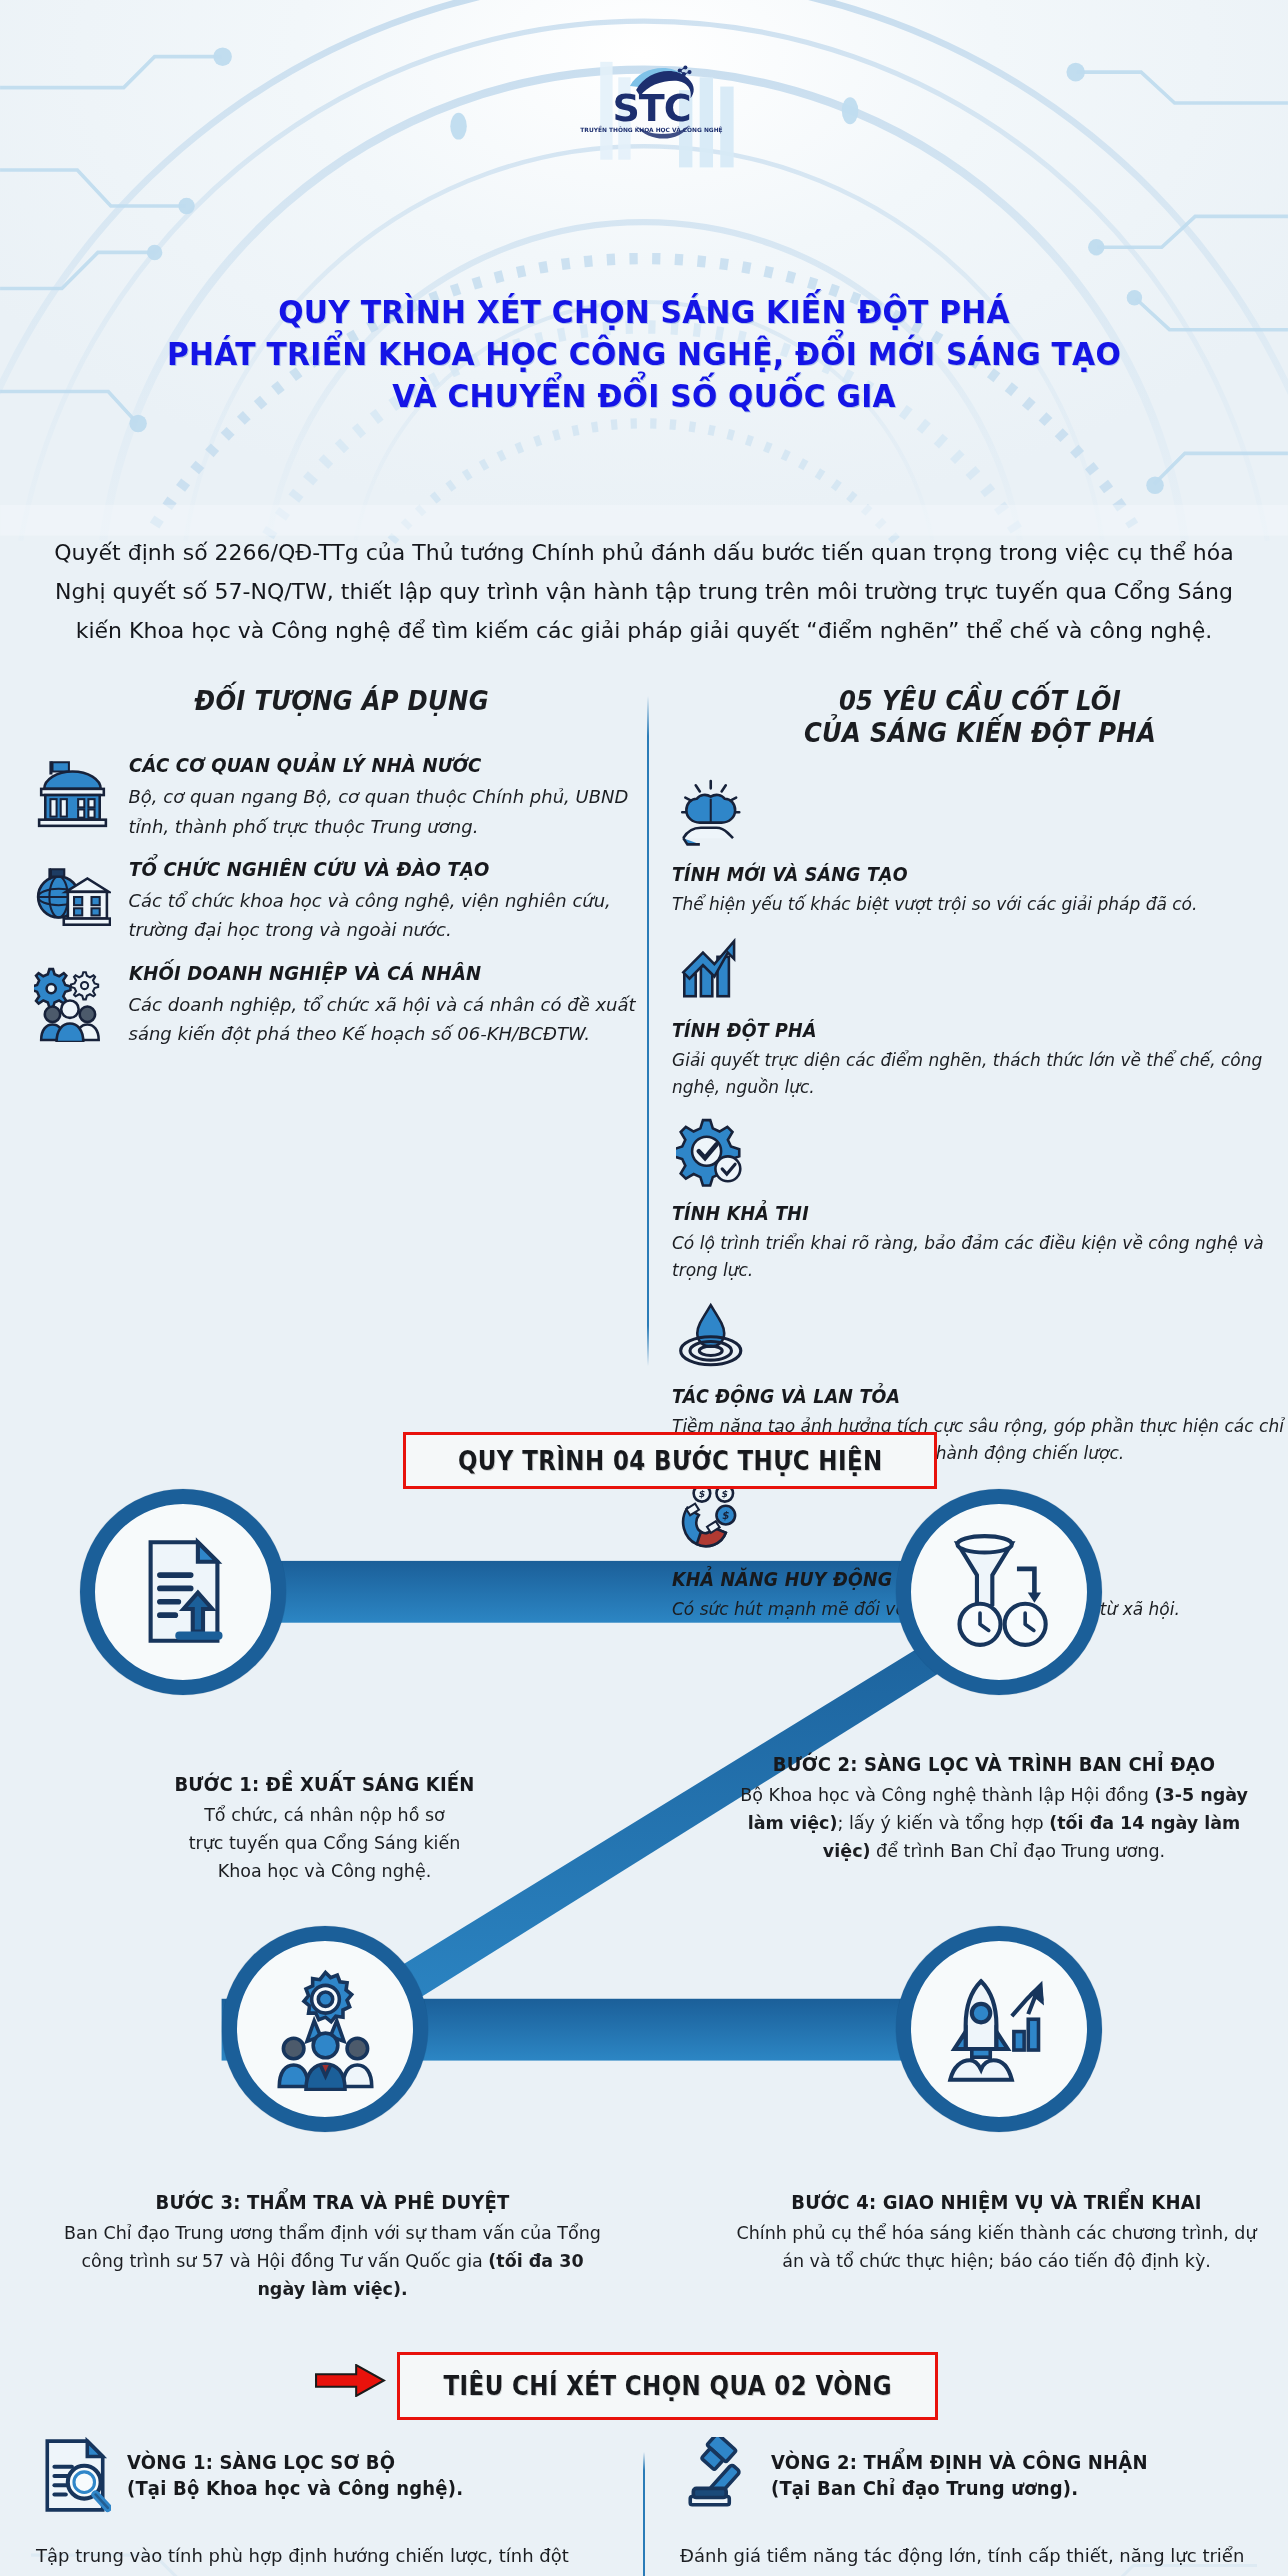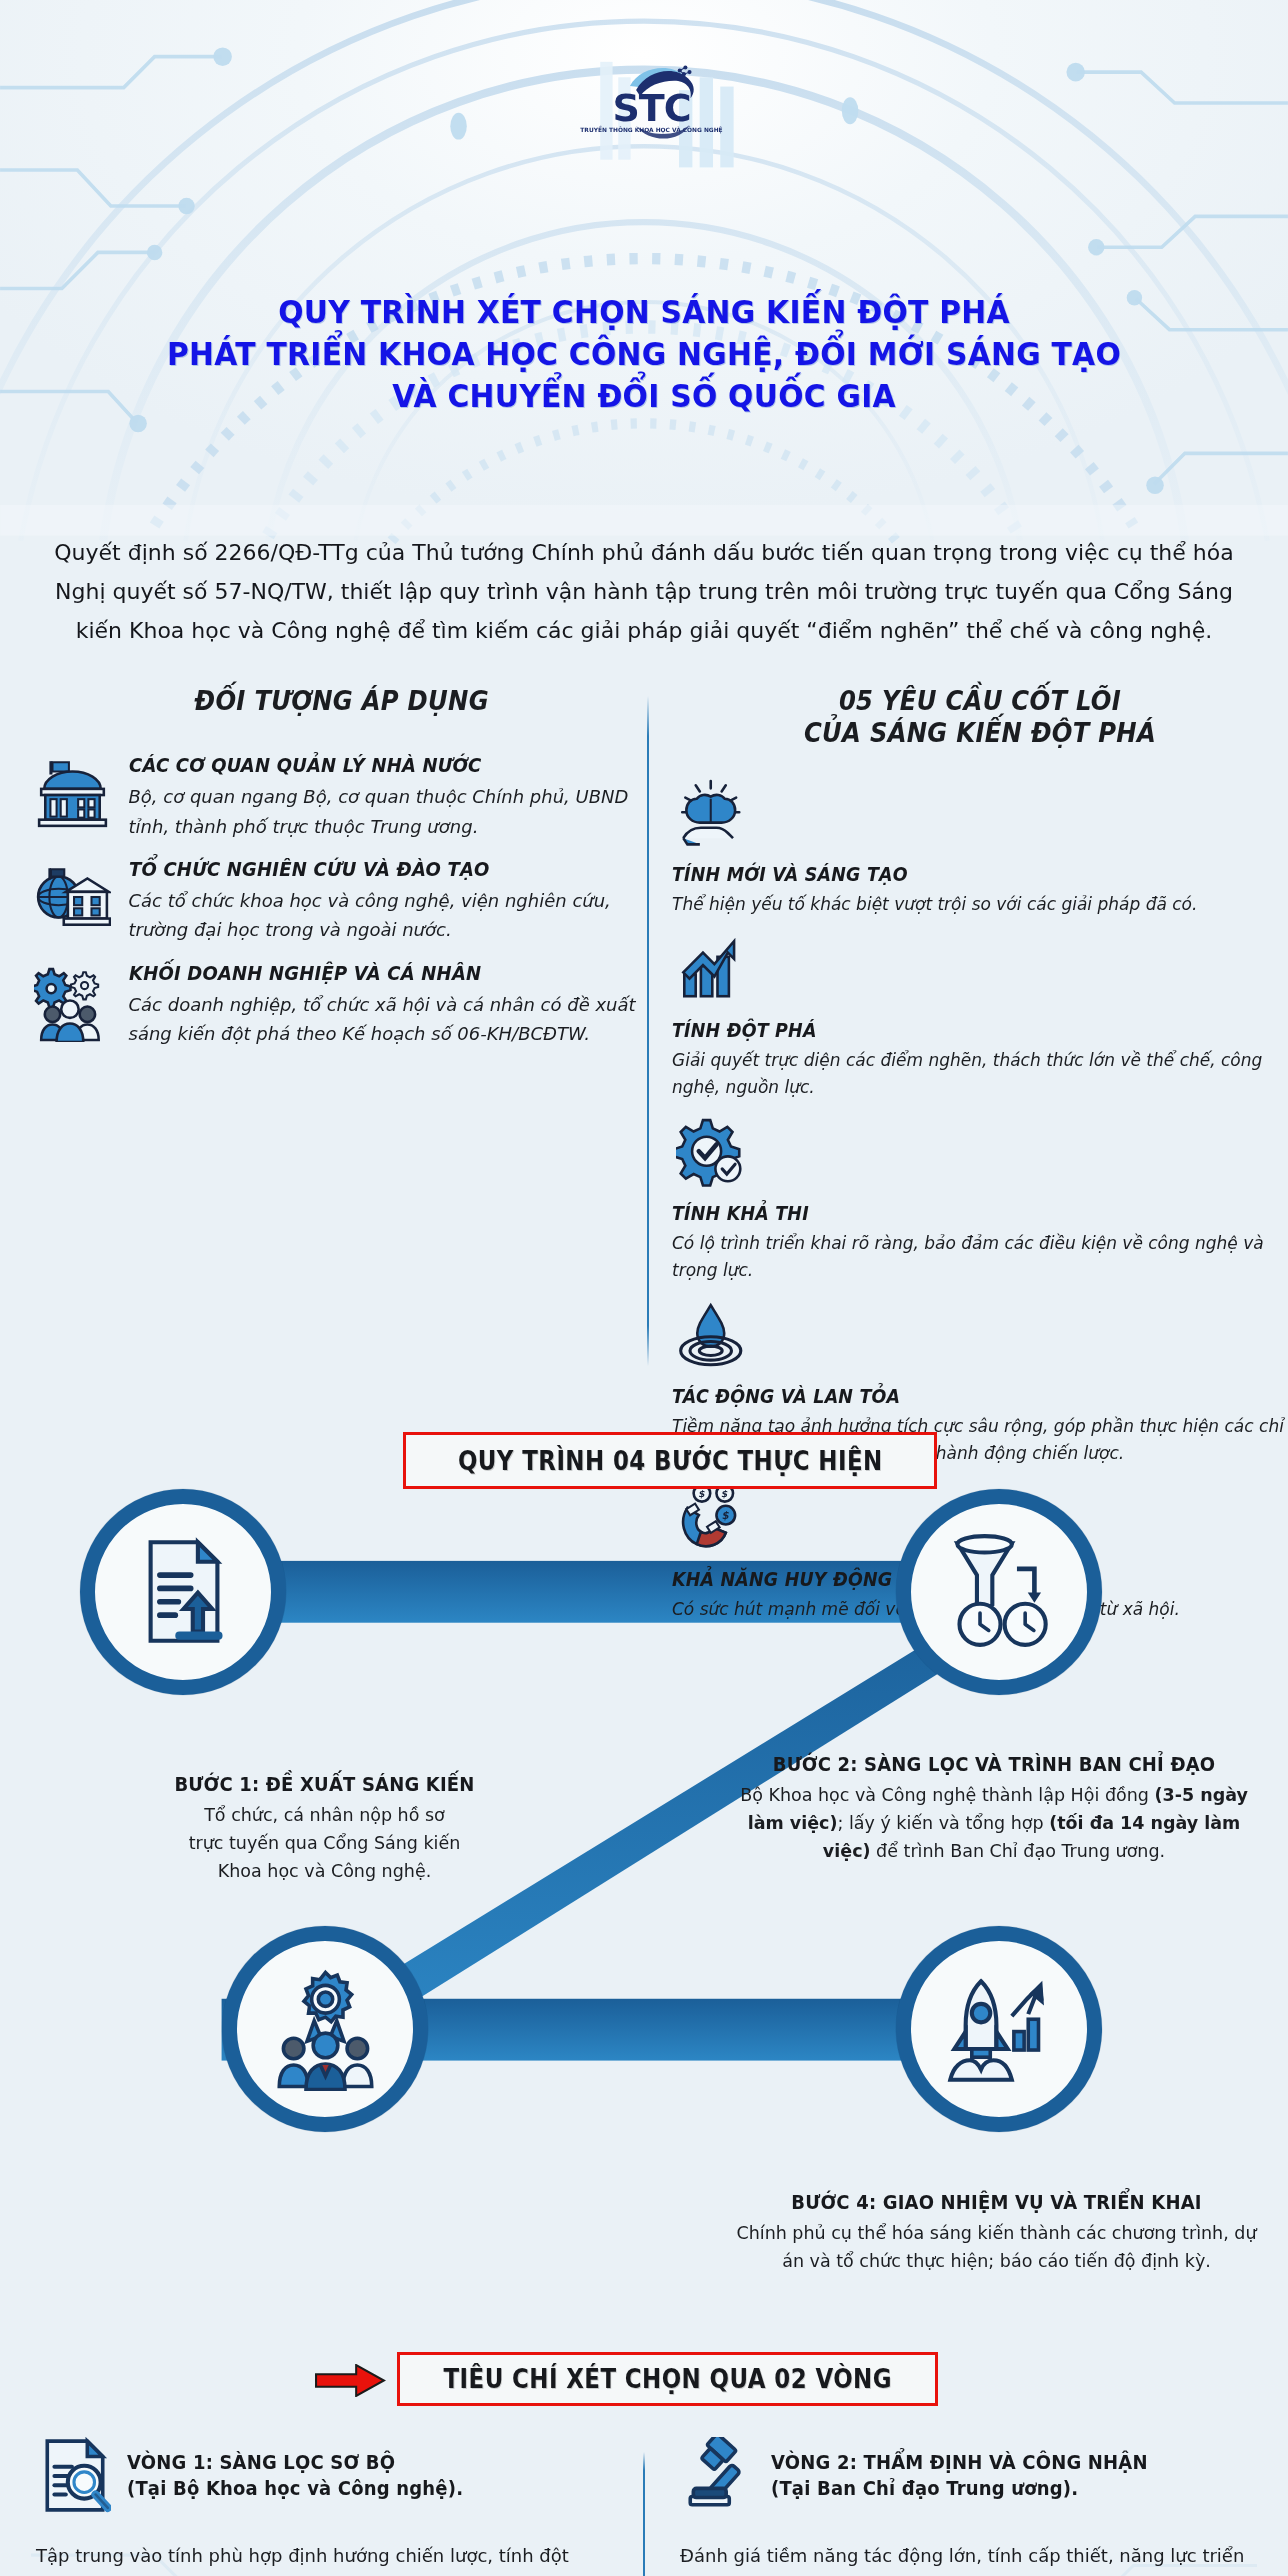--- a/index.html
+++ b/index.html
@@ -122,21 +122,21 @@
   .banner-text {
     font-family: "DejaVu Sans", sans-serif;
     font-weight: 700;
     color: #17191d;
     letter-spacing: 0.5px;
     transform: scaleX(0.88);
     text-shadow: 1px 1px 0 rgba(0,0,0,0.18);
   }
   #banner-steps { top: 1432px; left: 403px; width: 534px; height: 57px; }
   #banner-steps .banner-text { font-size: 26px; }
-  #banner-rounds { top: 2352px; left: 397px; width: 541px; height: 54px; }
+  #banner-rounds { top: 2352px; left: 397px; width: 541px; height: 68px; }
   #banner-rounds .banner-text { font-size: 26px; }
 
   .red-arrow {
     position: absolute; z-index: 8;
     top: 2364px; left: 314px; width: 72px; height: 33px;
   }
 
   
   .flow { position: absolute; top: 1473px; left: 0; width: 1288px; height: 515px; z-index: 7; }
   .step-circle { position: absolute; }
@@ -594,20 +594,24 @@
       <div>trực tuyến qua Cổng Sáng kiến</div>
       <div>Khoa học và Công nghệ.</div>
     </div>
   </div>
 
   <div class="step-caption" style="left:721px; top:1752px; width:546px;">
     <div class="st">BƯỚC 2: SÀNG LỌC VÀ TRÌNH BAN CHỈ ĐẠO</div>
     <div class="sd">Bộ Khoa học và Công nghệ  thành lập Hội đồng <b>(3-5 ngày làm việc)</b>; lấy ý kiến và tổng hợp <b>(tối đa 14 ngày làm việc)</b> để trình Ban Chỉ đạo Trung ương.</div>
   </div>
 
+  <div class="step-caption" style="left:57px; top:2190px; width:551px;">
+    <div class="st">BƯỚC 3: THẨM TRA VÀ PHÊ DUYỆT</div>
+    <div class="sd">Ban Chỉ đạo Trung ương thẩm định với sự tham vấn của Tổng công trình sư 57 và Hội đồng Tư vấn Quốc gia <b>(tối đa 30 ngày làm việc).</b></div>
+  </div>
 
   <div class="step-caption" style="left:726px; top:2190px; width:541px;">
     <div class="st">BƯỚC 4: GIAO NHIỆM VỤ VÀ TRIỂN KHAI</div>
     <div class="sd">Chính phủ cụ thể hóa sáng kiến thành các chương trình, dự án và tổ chức thực hiện; báo cáo tiến độ định kỳ.</div>
   </div>
 
   <svg class="red-arrow" viewBox="0 0 140 64">
     <path d="M4 20 h78 v-18 l54 30 l-54 30 v-18 h-78z" fill="#e8120c" stroke="#1b1b1b" stroke-width="4"></path>
   </svg>
 

